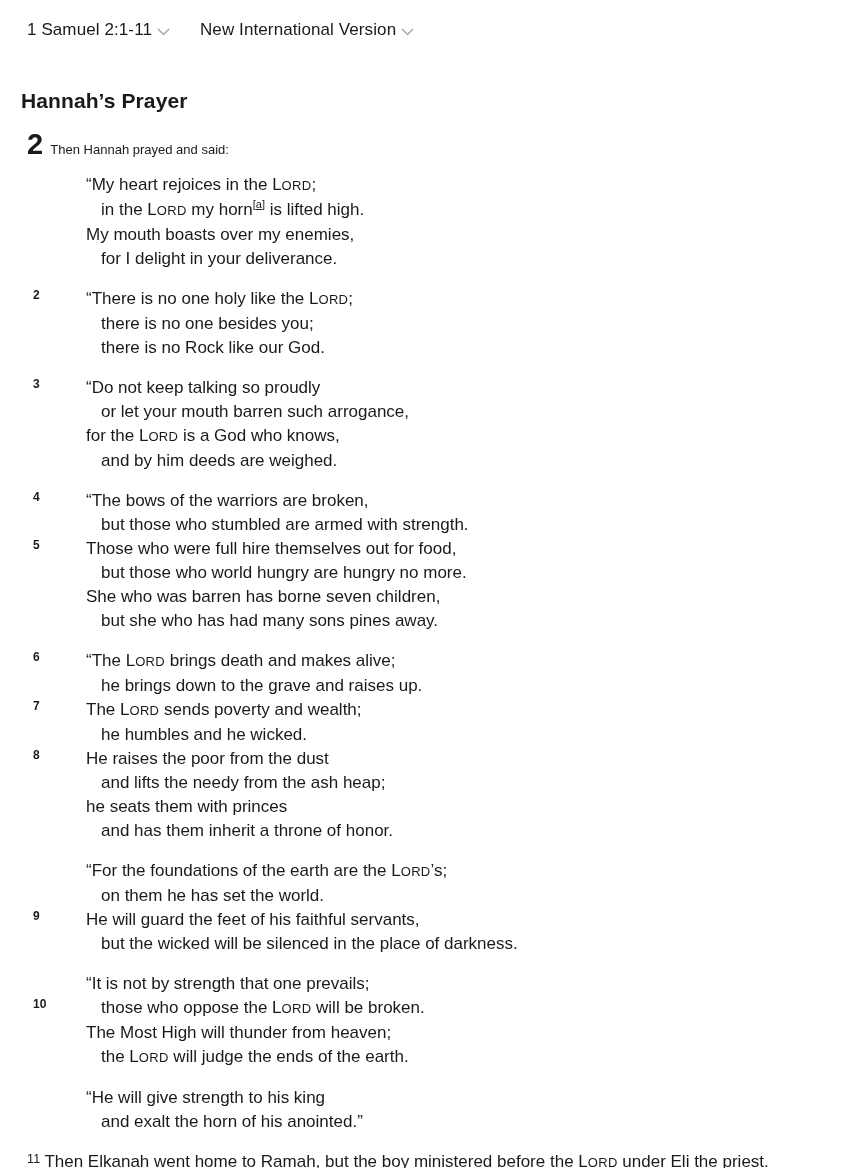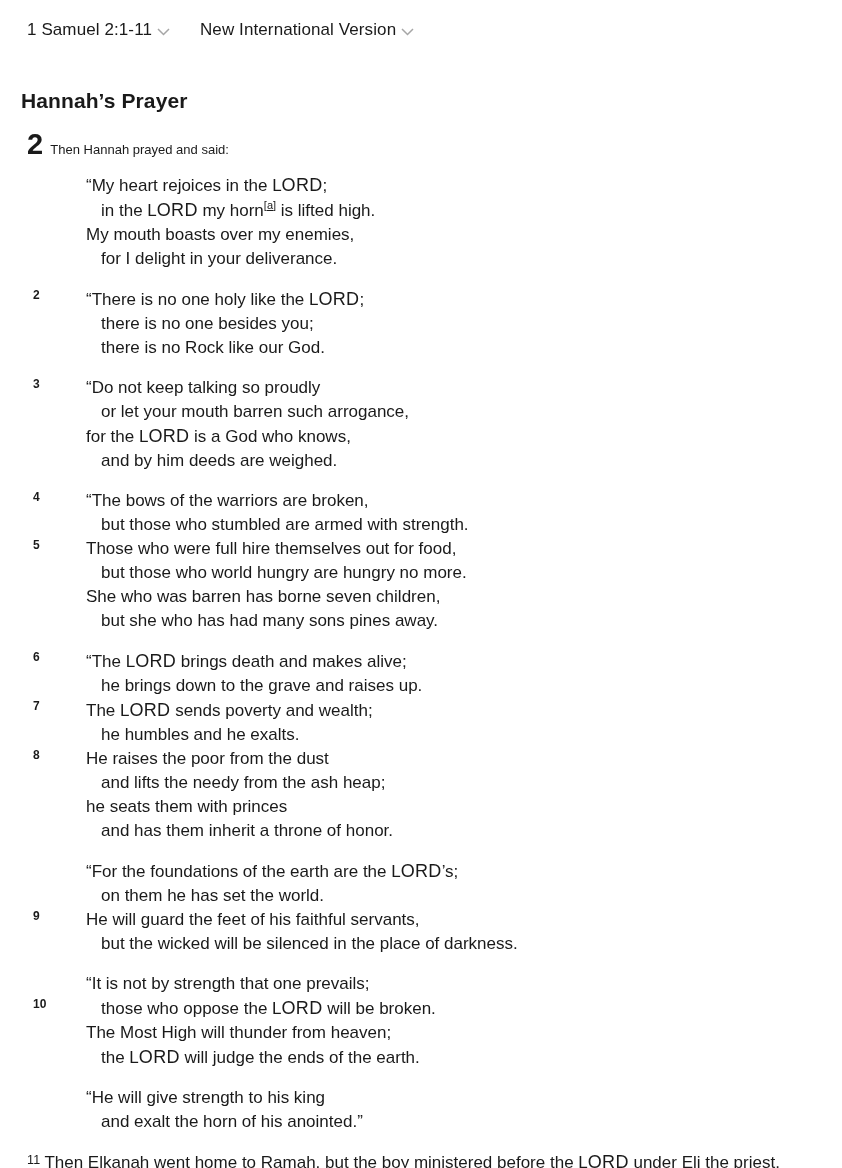--- a/index.html
+++ b/index.html
@@ -88,21 +88,21 @@
     left: -53px;
     top: -4px;
     font-size: 12px;
     font-weight: 700;
     line-height: 24px;
     letter-spacing: 0.2px;
   }
 
   
   .lord .lord-rest {
-    font-size: 18px;
+    font-size: 13px;
     letter-spacing: 0.3px;
   }
 
   
   .fn {
     font-size: 11px;
     line-height: 0;
     vertical-align: super;
     text-decoration: none;
     color: inherit;
@@ -176,21 +176,21 @@
       <div class="line indent">but those who stumbled are armed with strength.</div>
       <div class="line"><span class="vnum">5</span>Those who were full hire themselves out for food,</div>
       <div class="line indent">but those who world hungry are hungry no more.</div>
       <div class="line">She who was barren has borne seven children,</div>
       <div class="line indent">but she who has had many sons pines away.</div>
     </div>
     <div class="stanza">
       <div class="line"><span class="vnum">6</span>“The <span class="lord">L<span class="lord-rest">ORD</span></span> brings death and makes alive;</div>
       <div class="line indent">he brings down to the grave and raises up.</div>
       <div class="line"><span class="vnum">7</span>The <span class="lord">L<span class="lord-rest">ORD</span></span> sends poverty and wealth;</div>
-      <div class="line indent">he humbles and he exalts.</div>
+      <div class="line indent">he humbles and he wicked.</div>
       <div class="line"><span class="vnum">8</span>He raises the poor from the dust</div>
       <div class="line indent">and lifts the needy from the ash heap;</div>
       <div class="line">he seats them with princes</div>
       <div class="line indent">and has them inherit a throne of honor.</div>
     </div>
     <div class="stanza">
       <div class="line">“For the foundations of the earth are the <span class="lord">L<span class="lord-rest">ORD</span></span>’s;</div>
       <div class="line indent">on them he has set the world.</div>
       <div class="line"><span class="vnum">9</span>He will guard the feet of his faithful servants,</div>
       <div class="line indent">but the wicked will be silenced in the place of darkness.</div>

